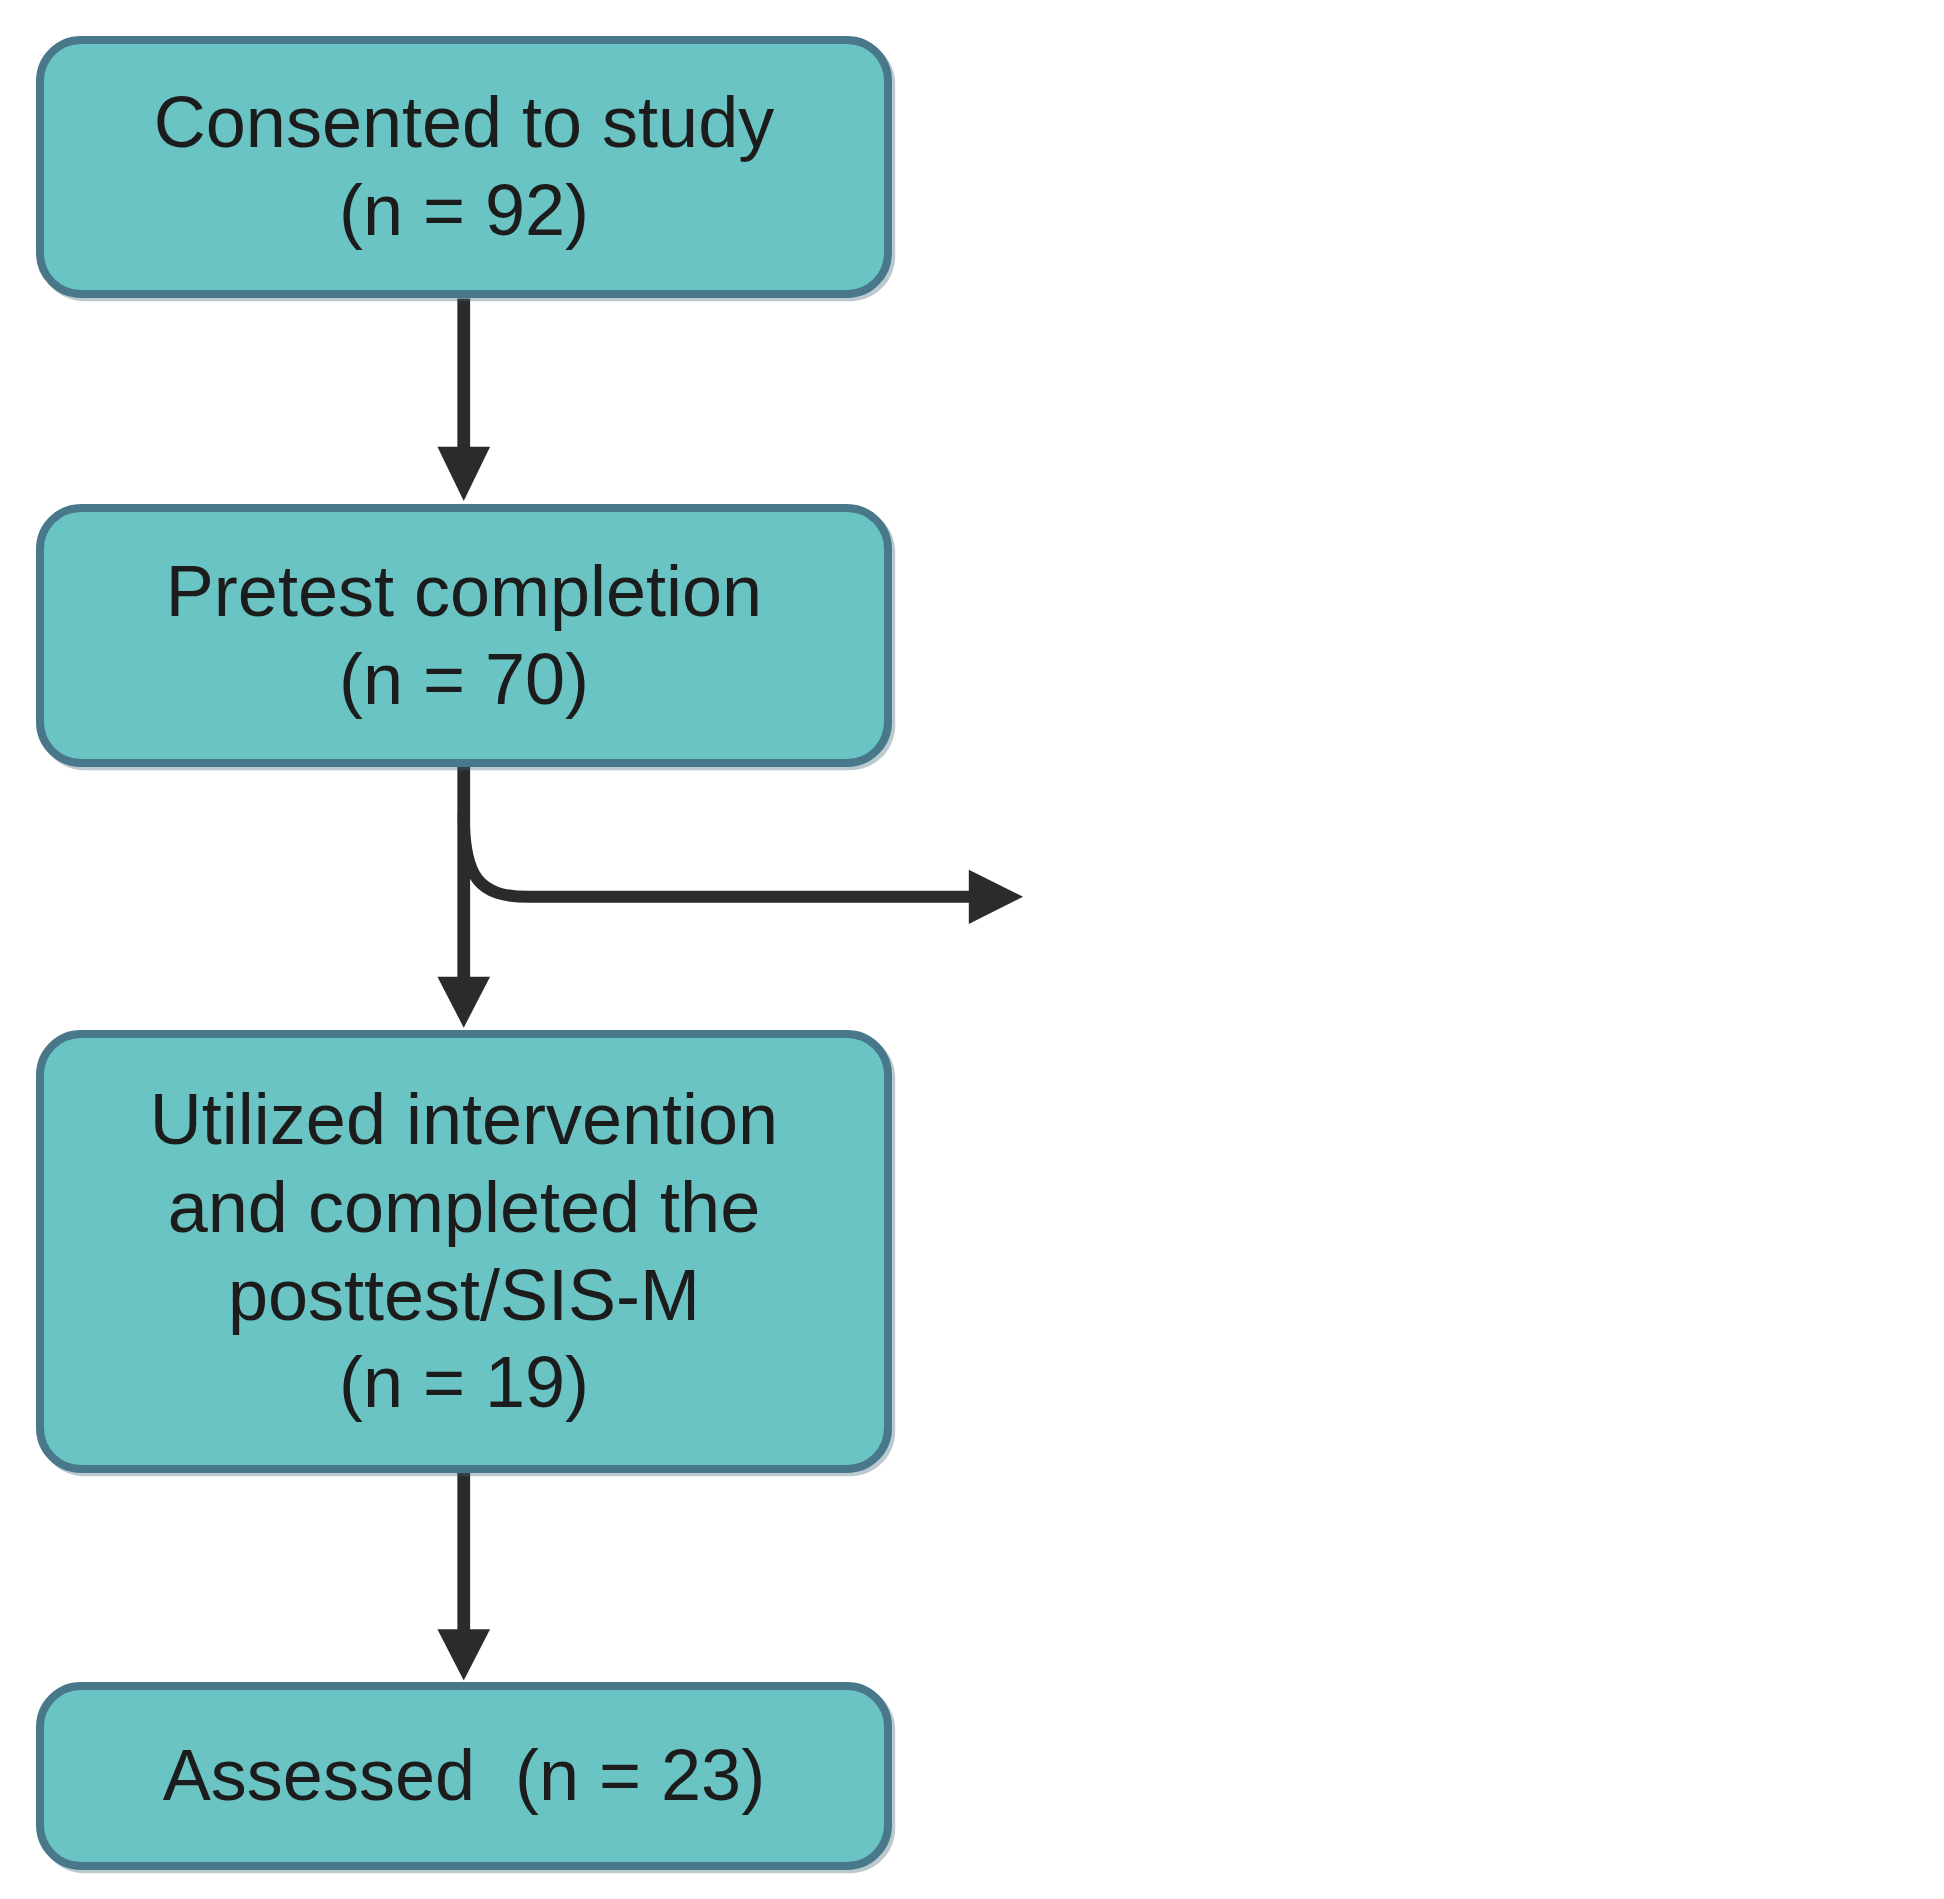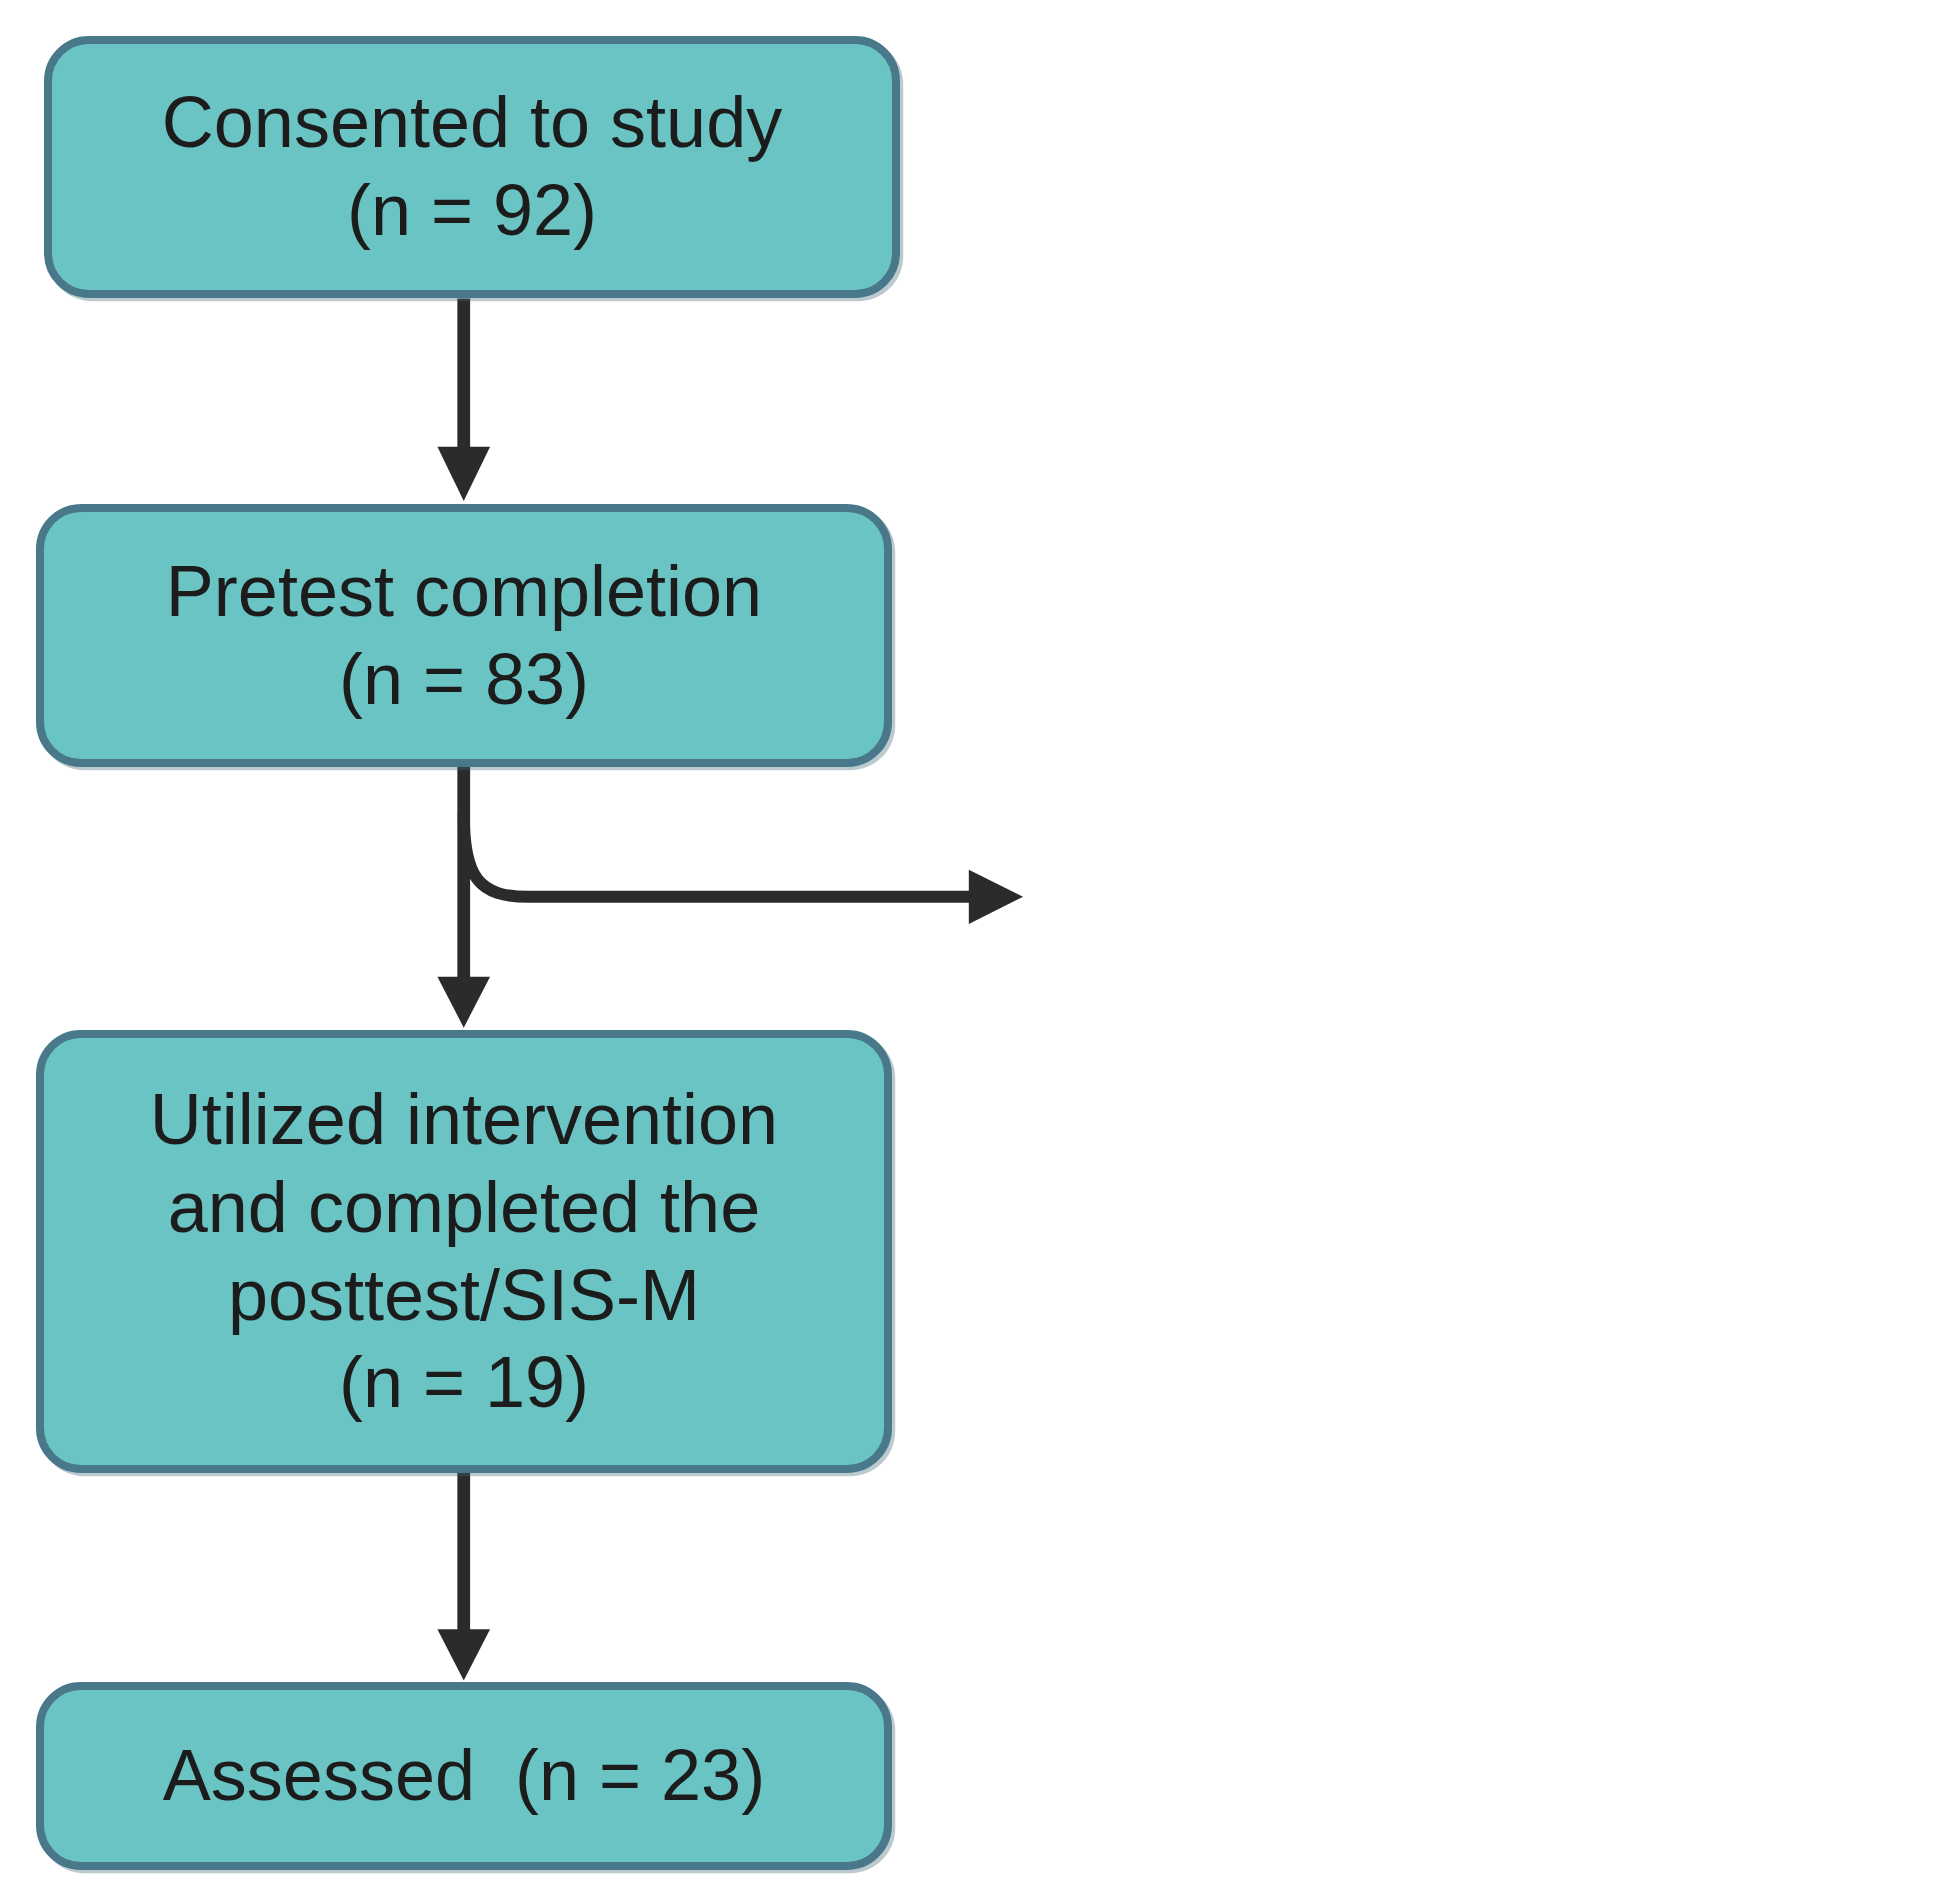--- a/index.html
+++ b/index.html
@@ -48,21 +48,21 @@
     align-items: center;
     justify-content: center;
   }
   .node-text {
     white-space: pre;
     text-align: center;
     font-size: 72px;
     line-height: 1.22;
     color: var(--text-color, #1c1c1c);
   }
-  .node-consented  { left: 36px;   top: 36px;   width: 856px; height: 262px; margin-left: 8px; }
+  .node-consented  { left: 36px;   top: 36px;   width: 856px; height: 262px; }
   .node-pretest    { left: 36px;   top: 504px;  width: 856px; height: 263px; }
   .node-discontinued { left: 1069px; top: 784px; width: 849px; height: 244px; }
   .node-utilized   { left: 36px;   top: 1030px; width: 856px; height: 443px; }
   .node-assessed   { left: 36px;   top: 1682px; width: 856px; height: 188px; }
 </style>
 </head>
 <body>
 
 <div class="canvas">
 
@@ -81,21 +81,21 @@
     <path class="arrow-head" d="M 548 2042 L 614 2042 L 581 2106 Z"></path>
   </svg>
 
   <div class="node node-consented">
     <div class="node-text">Consented to study
 (n = 92)</div>
   </div>
 
   <div class="node node-pretest">
     <div class="node-text">Pretest completion
-(n = 83)</div>
+(n = 70)</div>
   </div>
 
 
   <div class="node node-utilized">
     <div class="node-text">Utilized intervention
 and completed the
 posttest/SIS-M
 (n = 19)</div>
   </div>
 

